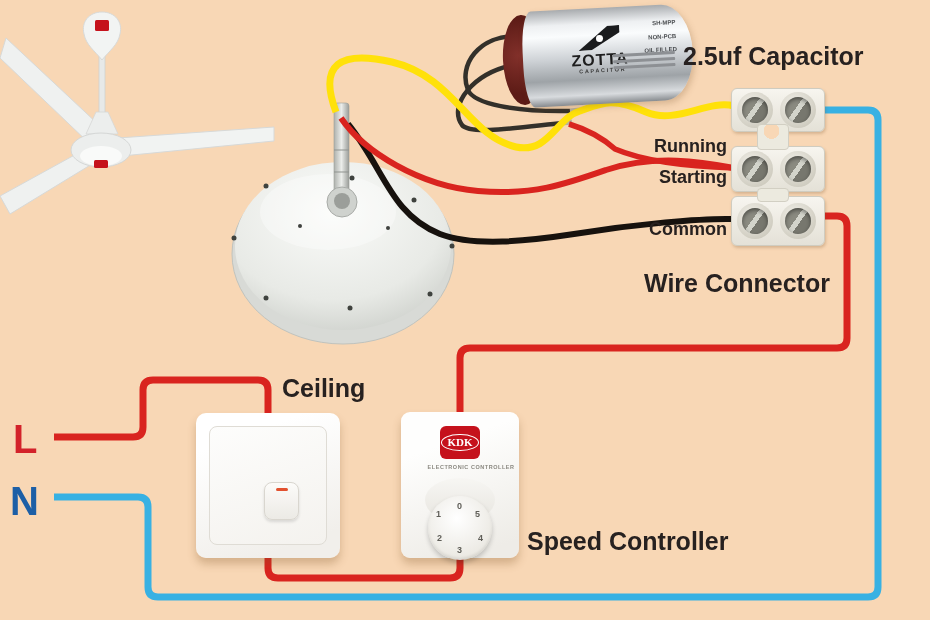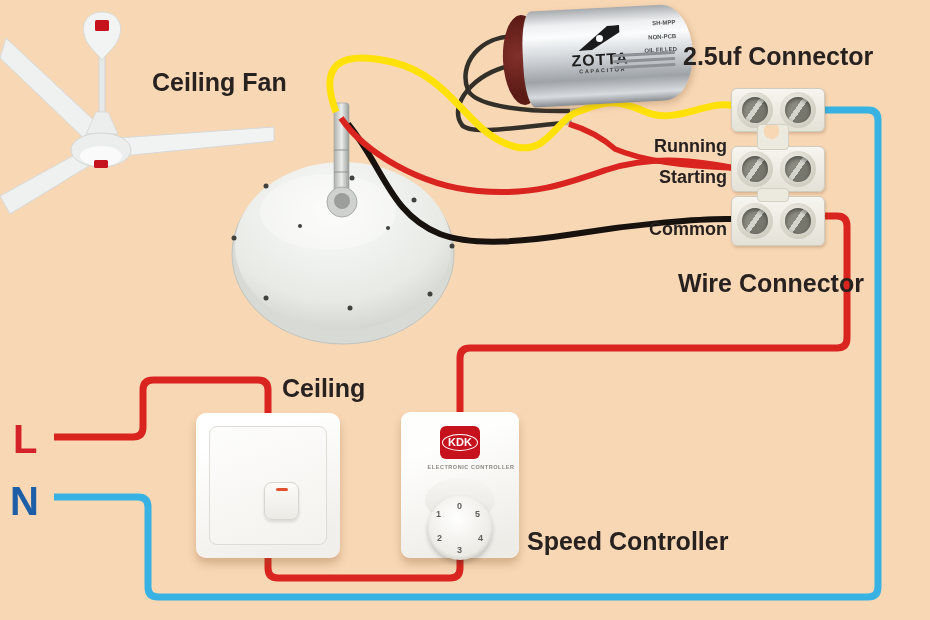--- a/index.html
+++ b/index.html
@@ -55,21 +55,21 @@
           background:linear-gradient(180deg,#fcfbf9,#eceae5);border:1px solid #d9d6cf;
           box-shadow:0 2px 3px rgba(0,0,0,.12);}
   .switch .ind{position:absolute;left:11px;top:5px;width:12px;height:3px;border-radius:2px;background:#e2512f;}
 
   
   .ctrl{left:401px;top:412px;width:118px;height:146px;border-radius:9px;
         background:linear-gradient(160deg,#fefefd 25%,#eeece7 90%);
         box-shadow:0 6px 9px rgba(130,85,40,.3);}
   .kdklogo{position:absolute;left:39px;top:14px;width:40px;height:33px;border-radius:6px;background:#c5121c;
         display:flex;align-items:center;justify-content:center;}
-  .kdklogo span{border:1.5px solid #fff;border-radius:50%;padding:2px 5px;font-size:11px;font-weight:800;color:#fff;line-height:1;}
+  .kdklogo span{border:1.5px solid #fff;border-radius:50%;padding:2px 5px;font-size:11px;font-weight:800;color:#fff;line-height:1;font-family:Liberation Serif, serif;}
   .ctrl .sub{position:absolute;left:0;top:52px;width:118px;text-align:center;color:#8a8880;
         font-size:10px;transform:scale(.55);transform-origin:center top;letter-spacing:1px;font-weight:700;white-space:nowrap;}
   .ctrl .ring{position:absolute;left:24px;top:66px;width:70px;height:44px;border-radius:50%;
         background:linear-gradient(180deg,#f7f6f3,#e7e5df);}
   .dial{position:absolute;left:27px;top:84px;width:64px;height:64px;border-radius:50%;
         background:radial-gradient(circle at 45% 35%,#ffffff,#eceae4 70%,#d8d5cd);
         box-shadow:0 3px 5px rgba(0,0,0,.2), inset 0 -2px 3px rgba(0,0,0,.08);}
   .dial span{position:absolute;font-size:9px;font-weight:700;color:#5f5e58;line-height:1;}
   .dn0{left:29px;top:6px;}  .dn5{left:47px;top:14px;}  .dn4{left:50px;top:38px;}
   .dn3{left:29px;top:50px;} .dn2{left:9px;top:38px;}   .dn1{left:8px;top:14px;}
@@ -213,23 +213,22 @@
     <div class="dial">
       <span class="dn0">0</span>
       <span class="dn1">1</span>
       <span class="dn2">2</span>
       <span class="dn3">3</span>
       <span class="dn4">4</span>
       <span class="dn5">5</span>
     </div>
   </div>
 
-  <div class="lbl" style="left:152px;top:70px;">Ceiling Fan</div>
-  <div class="lbl" style="left:683px;top:44px;">2.5uf Connector</div>
-  <div class="lbl" style="left:644px;top:271px;margin-left:34px;">Wire Connector</div>
+  <div class="lbl" style="left:683px;top:44px;">2.5uf Capacitor</div>
+  <div class="lbl" style="left:644px;top:271px;">Wire Connector</div>
   <div class="lbl" style="left:282px;top:376px;">Ceiling</div>
   <div class="lbl" style="left:527px;top:529px;">Speed Controller</div>
 
   <div class="rowlbl" style="left:560px;top:113px;margin-top:24px;">Running</div>
   <div class="rowlbl" style="left:560px;top:220px;">Common</div>
   <div class="rowlbl" style="left:560px;top:168px;">Starting</div>
 
   <div class="termlbl t-live" style="left:13px;top:419px;">L</div>
   <div class="termlbl t-neutral" style="left:10px;top:481px;">N</div>
 

